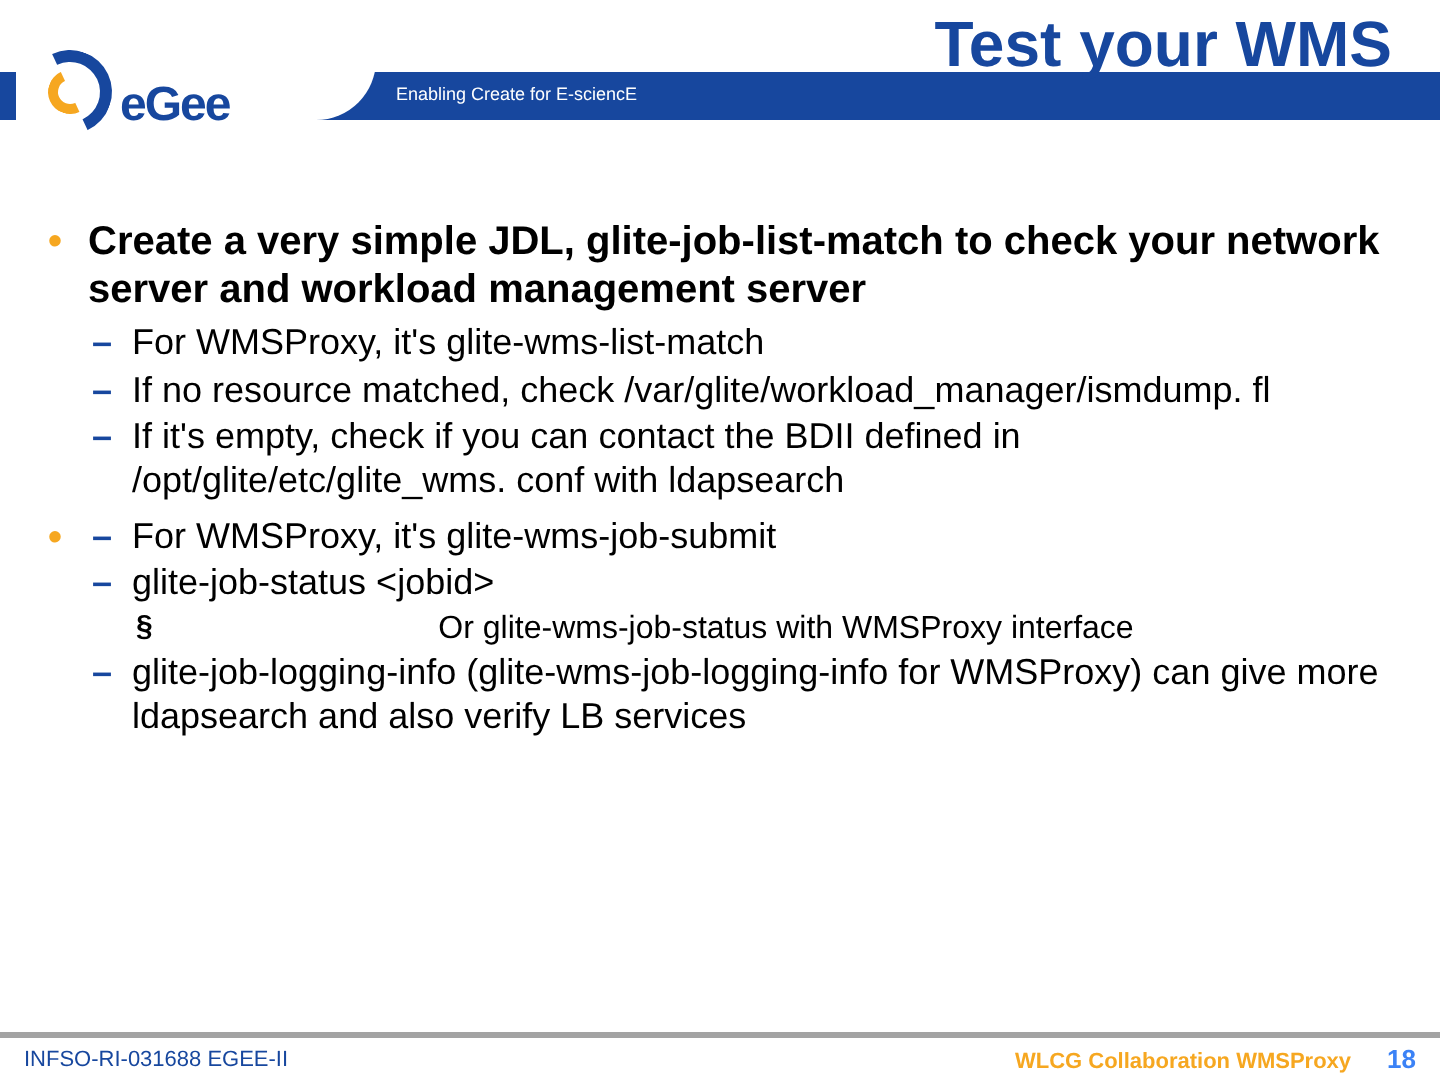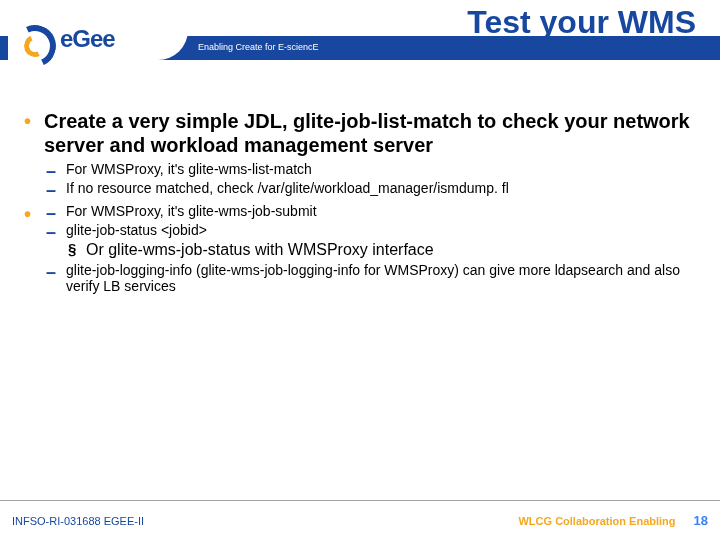--- a/index.html
+++ b/index.html
@@ -3,46 +3,46 @@
 <meta charset="utf-8">
 <style>
   * { margin: 0; padding: 0; box-sizing: border-box; }
   html, body { width: 720px; height: 540px; font-family: Arial, Helvetica, sans-serif; background: #fff; overflow: hidden; }
   .slide { position: relative; width: 720px; height: 540px; }
 
   
   .header { position: relative; height: 66px; }
   .band { position: absolute; left: 0; top: 36px; width: 720px; height: 24px; background: #17479e; }
   .logo-wrap { position: absolute; left: 8px; top: 0; width: 180px; height: 60px; background: #fff; border-radius: 0 40px 40px 0; z-index: 2; display: flex; align-items: center; padding-left: 6px; }
-  .logo { display: flex; align-items: flex-start; margin-top: 32px; }
+  .logo { display: flex; align-items: flex-end; margin-top: 32px; }
   .logo-swirl { width: 42px; height: 42px; border-radius: 50%; border: 6px solid #17479e; border-left-color: transparent; border-bottom-color: transparent; transform: rotate(20deg); position: relative; }
   .logo-swirl::after { content: ""; position: absolute; inset: 4px; border: 5px solid #f6a720; border-radius: 50%; border-right-color: transparent; border-top-color: transparent; }
   .logo-text { font-size: 24px; font-weight: 700; color: #17479e; letter-spacing: -1px; margin-left: 4px; }
   .tagline { position: absolute; left: 198px; top: 42px; font-size: 9px; color: #fff; z-index: 3; }
   .title { position: absolute; right: 24px; top: 4px; font-size: 32px; font-weight: 700; color: #17479e; z-index: 3; }
 
   
   .content { position: absolute; left: 20px; top: 76px; right: 20px; bottom: 40px; color: #000; margin-top: 28px; }
   .lvl1 { list-style: none; }
   .lvl1 > li { position: relative; padding-left: 24px; margin-top: 6px; }
   .lvl1 > li > .btxt { font-size: 20px; font-weight: 700; line-height: 1.18; display: block; }
   .lvl1 > li::before { content: "•"; position: absolute; left: 4px; top: 0; color: #f6a720; font-size: 20px; font-weight: 700; }
 
   .lvl2 { list-style: none; margin-top: 4px; }
   .lvl2 > li { position: relative; padding-left: 22px; margin-top: 2px; }
-  .lvl2 > li > .btxt { font-size: 14px; line-height: 1.2; display: block; }
+  .lvl2 > li > .btxt { font-size: 18px; line-height: 1.2; display: block; }
   .lvl2 > li::before { content: "–"; position: absolute; left: 2px; top: 0; color: #17479e; font-size: 18px; font-weight: 700; }
 
   .lvl3 { list-style: none; margin-top: 2px; }
   .lvl3 > li { position: relative; padding-left: 20px; margin-top: 2px; }
-  .lvl3 > li > .btxt { font-size: 16px; line-height: 1.2; display: block; }
+  .lvl3 > li > .btxt { font-size: 16px; line-height: 1.2; display: block; text-align: center; }
   .lvl3 > li::before { content: "§"; position: absolute; left: 2px; top: 0; color: #000; font-size: 15px; font-weight: 700; }
 
   
-  .footer { position: absolute; left: 0; bottom: 0; width: 720px; height: 40px; border-top: 1px solid #a3a3a3; display: flex; align-items: center; justify-content: space-between; padding: 0 12px; }
+  .footer { position: absolute; left: 0; bottom: 0; width: 720px; height: 24px; border-top: 3px solid #a3a3a3; display: flex; align-items: center; justify-content: space-between; padding: 0 12px; }
   .foot-left { font-size: 11px; color: #17479e; }
   .foot-right { display: flex; align-items: baseline; gap: 18px; }
   .foot-center-text { font-size: 11px; font-weight: 700; color: #f6a720; }
   .foot-num { font-size: 13px; font-weight: 700; color: #3b82f6; }
 </style>
 </head>
 <body>
 
 <div class="slide">
 
@@ -62,20 +62,23 @@
     <ul class="lvl1">
       <li>
         <span class="btxt">Create a very simple JDL, glite-job-list-match to check your network server and workload management server</span>
         <ul class="lvl2">
           <li>
               <span class="btxt">For WMSProxy, it's glite-wms-list-match</span>
             </li>
           <li>
               <span class="btxt">If no resource matched, check /var/glite/workload_manager/ismdump. fl</span>
             </li>
+          <li>
+              <span class="btxt">If it's empty, check if you can contact the BDII defined in /opt/glite/etc/glite_wms. conf with ldapsearch</span>
+            </li>
         </ul>
       </li>
       <li>
         <ul class="lvl2">
           <li>
               <span class="btxt">For WMSProxy, it's glite-wms-job-submit</span>
             </li>
           <li>
             <span class="btxt">glite-job-status &lt;jobid&gt;</span>
             <ul class="lvl3">
@@ -88,18 +91,18 @@
               <span class="btxt">glite-job-logging-info (glite-wms-job-logging-info for WMSProxy) can give more ldapsearch and also verify LB services</span>
             </li>
         </ul>
       </li>
     </ul>
   </div>
 
   <div class="footer">
     <span class="foot-left">INFSO-RI-031688 EGEE-II</span>
     <span class="foot-right">
-      <span class="foot-center-text">WLCG Collaboration Enabling</span>
+      <span class="foot-center-text">WLCG Collaboration WMSProxy</span>
       <span class="foot-num">18</span>
     </span>
   </div>
 
 </div>
 
 </body></html>

